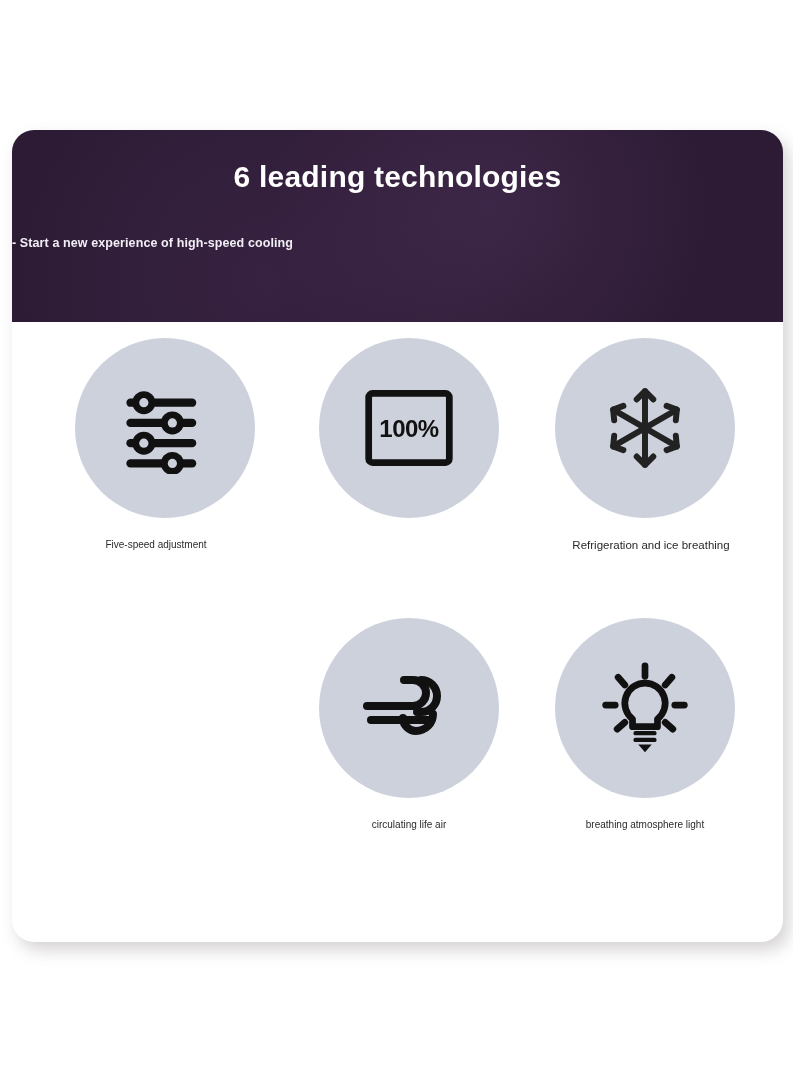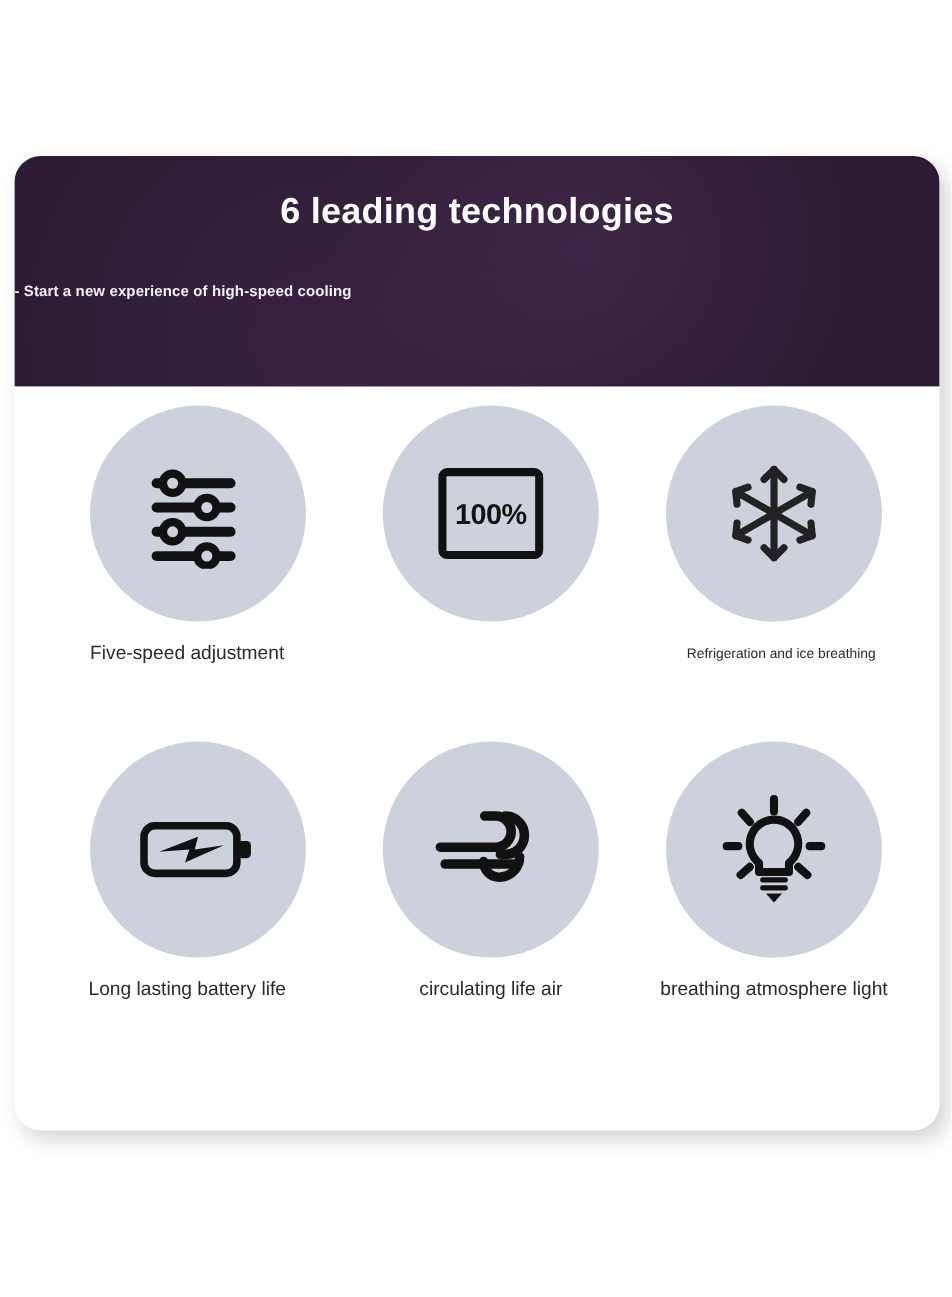--- a/index.html
+++ b/index.html
@@ -105,21 +105,21 @@
     display: flex;
     align-items: center;
     justify-content: center;
   }
 
   .circle svg { display: block; }
 
   .feature-label {
     margin-top: 18px;
     color: #2a2a2a;
-    font-size: 16px;
+    font-size: 10px;
     font-weight: 400;
     line-height: 18px;
     white-space: nowrap;
   }
 
   .feature-label.small {
     font-size: 11.5px;
   }
 
   .lbl-shift-left  { transform: translateX(-9px); }
@@ -189,32 +189,20 @@
                 <polyline points="26.5,74 15.4,70 16.5,58.5"></polyline>
                 <polyline points="83.5,41.5 84.6,30 73.5,26"></polyline>
               </g>
               <circle cx="50" cy="50" r="6" fill="#222222"></circle>
             </svg>
           </span>
         </div>
         <div class="feature-label small lbl-shift-right">Refrigeration and ice breathing</div>
       </div>
 
-      <div class="feature feature-col-0 feature-row-1">
-        <div class="circle">
-          <span>
-            <svg width="108" height="108" viewBox="0 0 120 100">
-              <rect x="10" y="28" width="86" height="44" rx="10" fill="none" stroke="#111111" stroke-width="7"></rect>
-              <path d="M98 42 h7 a4 4 0 0 1 4 4 v8 a4 4 0 0 1 -4 4 h-7 z" fill="#111111"></path>
-              <path d="M24 52 L60 38 L57 50 L84 46 L48 62 L52 50 Z" fill="#111111"></path>
-            </svg>
-          </span>
-        </div>
-        <div class="feature-label lbl-shift-left">Long lasting battery life</div>
-      </div>
 
       <div class="feature feature-col-1 feature-row-1">
         <div class="circle">
           <span>
             <svg width="100" height="100" viewBox="0 0 100 100">
               <g stroke="#111111" stroke-width="8" stroke-linecap="round" fill="none">
                 <path d="M8 48 H54 a13 13 0 0 0 0 -26 h-9"></path>
                 <path d="M12 62 H72"></path>
                 <path d="M62 22 a16 16 0 0 1 0 32 h-4"></path>
                 <path d="M74 56 a17 17 0 0 1 -17 17 a13 13 0 0 1 -13 -13"></path>

